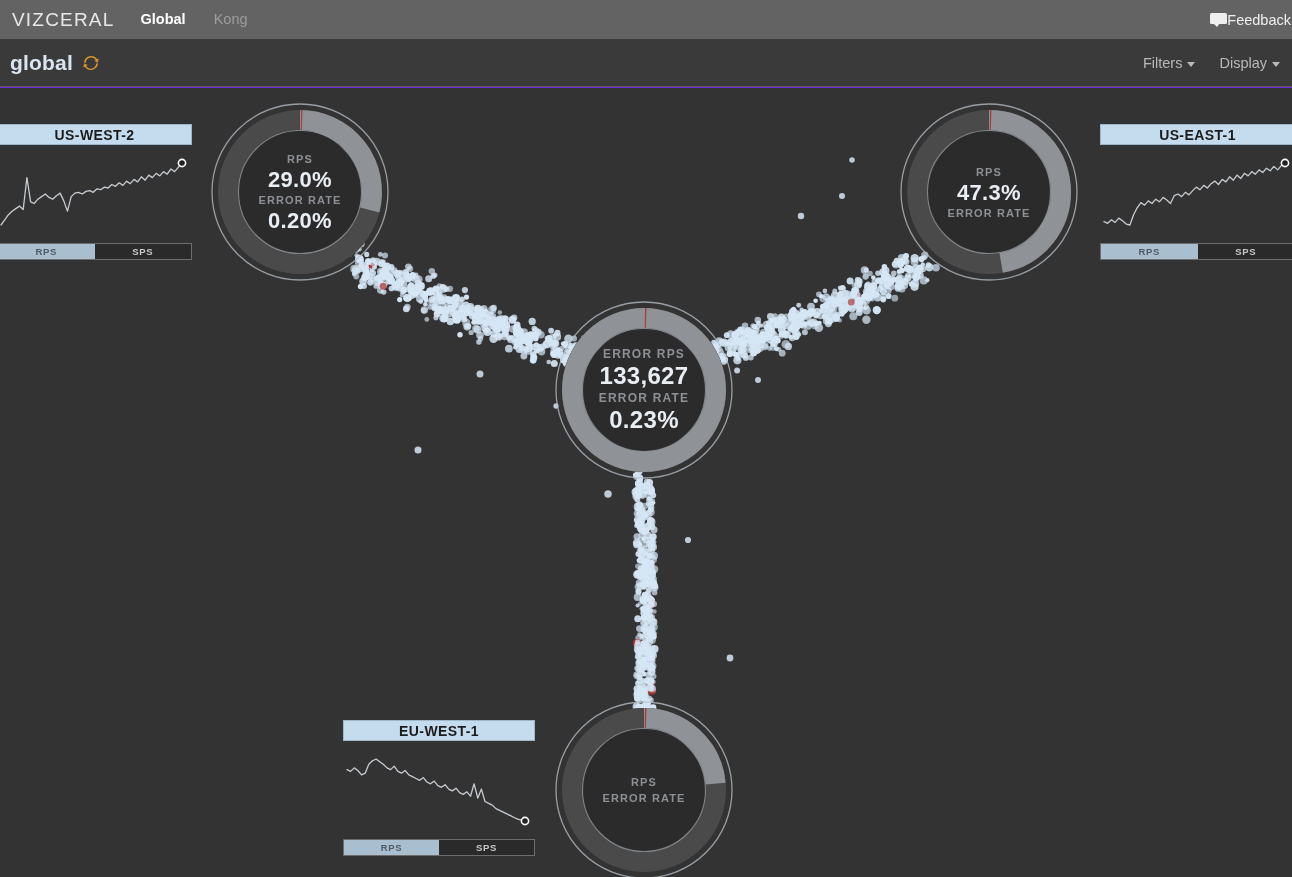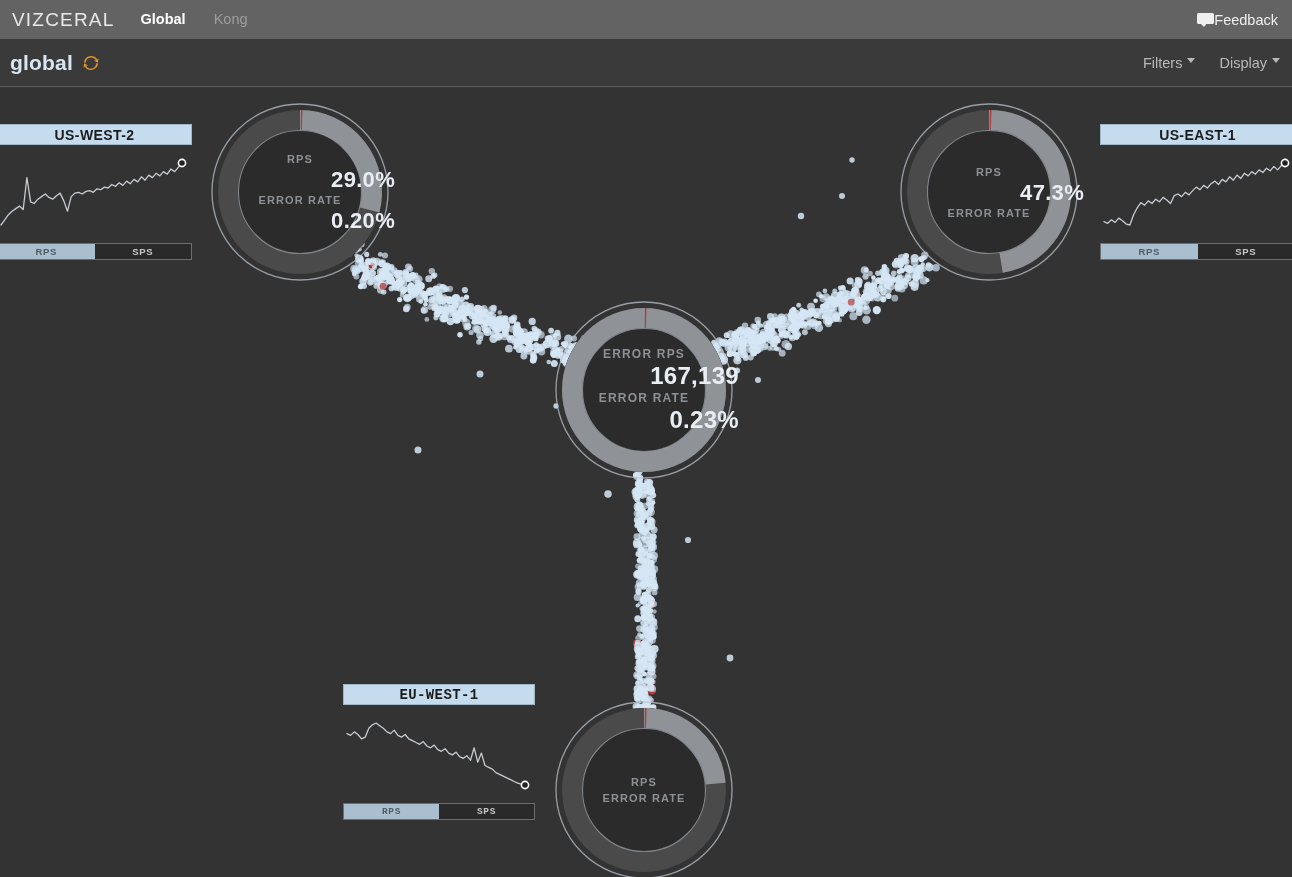--- a/index.html
+++ b/index.html
@@ -11,21 +11,21 @@
     overflow: hidden;
     background: #333333;
     font-family: "Liberation Sans", sans-serif;
     -webkit-font-smoothing: antialiased;
   }
 
   #app {
     position: relative;
     width: 1292px;
     height: 877px;
-    background: #4c1d95;
+    background: #6d28d9;
     overflow: hidden;
   }
 
   
   .navbar {
     position: absolute;
     left: 0; top: 0;
     width: 1292px; height: 39px;
     background: #636363;
     display: flex;
@@ -50,21 +50,21 @@
     color: #9d9d9d;
     cursor: pointer;
     line-height: 39px;
   }
   .nav-link.active {
     color: #ffffff;
     font-weight: bold;
   }
   .navbar-right {
     margin-left: auto;
-    margin-right: 14px;
+    margin-right: 1px;
     display: flex;
     align-items: center;
     gap: 0;
     cursor: pointer;
   }
   .feedback-label {
     font-size: 14.5px;
     color: #efefef;
   }
   .bubble-icon {
@@ -117,20 +117,21 @@
     margin-right: 12px;
     display: flex;
     gap: 24px;
     align-items: center;
   }
   .menu-trigger {
     font-size: 14.5px;
     color: #b9b9b9;
     cursor: pointer;
     display: flex;
+    align-items: center;
     gap: 5px;
   }
   .caret {
     width: 0; height: 0;
     border-left: 4.5px solid transparent;
     border-right: 4.5px solid transparent;
     border-top: 5px solid #b9b9b9;
     display: inline-block;
     margin-top: 3px;
   }
@@ -161,21 +162,20 @@
     letter-spacing: 1.1px;
     color: #8d9196;
     line-height: 16px;
   }
   .nt-value {
     font-size: 22px;
     font-weight: bold;
     color: #e9eef4;
     line-height: 25px;
     letter-spacing: .3px;
-    text-align: right;
   }
   .nt-label.big { font-size: 12px; letter-spacing: 1.2px; }
   .nt-value.big { font-size: 24px; line-height: 28px; }
 
   
   .panel {
     position: absolute;
     width: 195px;
     z-index: 25;
   }
@@ -1778,21 +1778,21 @@
     </div>
 
     <div class="node-text" id="nt-us-east-1" style="left: 989px; top: 104px;">
       <div class="nt-label">RPS</div>
       <div class="nt-value">47.3%</div>
       <div class="nt-label">ERROR RATE</div>
     </div>
 
     <div class="node-text" id="nt-total" style="left: 644px; top: 302px;">
       <div class="nt-label big">ERROR RPS</div>
-      <div class="nt-value big">167,139</div>
+      <div class="nt-value big">133,627</div>
       <div class="nt-label big">ERROR RATE</div>
       <div class="nt-value big">0.23%</div>
     </div>
 
     <div class="node-text" id="nt-eu-west-1" style="left: 644px; top: 702px;">
       <div class="nt-label">RPS</div>
       <div class="nt-label">ERROR RATE</div>
     </div>
 
     <div class="panel panel-left-edge" style="top:36px;">
@@ -1816,21 +1816,21 @@
             <path d="M 4.0 66.6 L 7.7 68.3 L 11.4 64.8 L 15.1 67.4 L 18.8 63.1 L 22.5 65.7 L 26.2 69.1 L 29.9 70.0 L 33.6 59.7 L 37.2 52.8 L 40.9 47.6 L 44.6 50.2 L 48.3 45.9 L 52.0 48.5 L 55.7 44.2 L 59.4 46.8 L 63.1 42.4 L 66.8 45.0 L 70.5 48.5 L 74.2 40.7 L 77.9 39.0 L 81.6 41.6 L 85.3 37.3 L 89.0 39.9 L 92.7 35.6 L 96.3 32.1 L 100.0 34.7 L 103.7 30.4 L 107.4 33.0 L 111.1 28.7 L 114.8 26.1 L 118.5 29.5 L 122.2 24.4 L 125.9 26.9 L 129.6 21.8 L 133.3 25.2 L 137.0 20.1 L 140.7 23.5 L 144.4 18.3 L 148.1 20.9 L 151.8 16.6 L 155.4 19.2 L 159.1 14.9 L 162.8 17.5 L 166.5 13.2 L 170.2 15.8 L 173.9 11.4 L 177.6 14.9 L 181.3 10.6 L 185.0 8.0" fill="none" stroke="#c6cbd1" stroke-width="1.3" stroke-linejoin="round" stroke-linecap="round"></path>
             <circle cx="185" cy="8" r="3.6" fill="#222" stroke="#ffffff" stroke-width="1.6"></circle>
           </svg>
       </div>
       <div class="panel-toggle">
         <div class="tg on">RPS</div>
         <div class="tg off">SPS</div>
       </div>
     </div>
 
-    <div class="panel" style="left:343px; top:596px; width:192px;font-family:Liberation Mono, monospace;">
+    <div class="panel" style="left:343px; top:632px; width:192px;">
       <div class="panel-title">EU-WEST-1</div>
       <div class="panel-chart">
         <svg width="192" height="78" id="spark-2">
             <path d="M 4.0 18.6 L 7.6 20.4 L 11.3 16.9 L 14.9 19.5 L 18.5 23.9 L 22.2 22.2 L 25.8 13.3 L 29.4 9.8 L 33.1 8.0 L 36.7 10.7 L 40.3 13.3 L 44.0 16.9 L 47.6 18.6 L 51.2 15.1 L 54.9 20.4 L 58.5 22.2 L 62.1 19.5 L 65.8 23.9 L 69.4 25.7 L 73.0 27.5 L 76.7 29.3 L 80.3 26.6 L 83.9 31.0 L 87.6 32.8 L 91.2 30.1 L 94.8 34.6 L 98.4 36.3 L 102.1 33.7 L 105.7 38.1 L 109.3 39.9 L 113.0 37.2 L 116.6 41.7 L 120.2 43.4 L 123.9 40.8 L 127.5 45.2 L 131.1 32.8 L 134.8 47.0 L 138.4 38.1 L 142.0 50.5 L 145.7 52.3 L 149.3 54.1 L 152.9 57.6 L 156.6 59.4 L 160.2 61.1 L 163.8 62.9 L 167.5 64.7 L 171.1 66.5 L 174.7 68.2 L 178.4 69.1 L 182.0 70.0" fill="none" stroke="#c6cbd1" stroke-width="1.3" stroke-linejoin="round" stroke-linecap="round"></path>
             <circle cx="182" cy="70" r="3.6" fill="#222" stroke="#ffffff" stroke-width="1.6"></circle>
           </svg>
       </div>
       <div class="panel-toggle">
         <div class="tg on">RPS</div>
         <div class="tg off">SPS</div>

